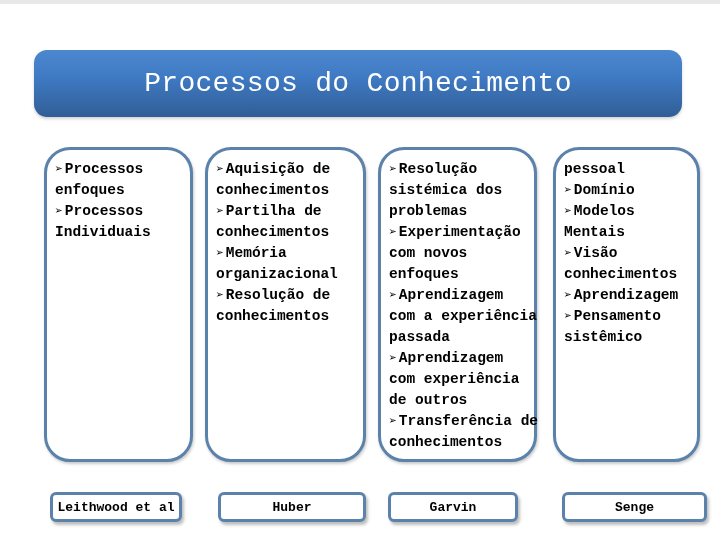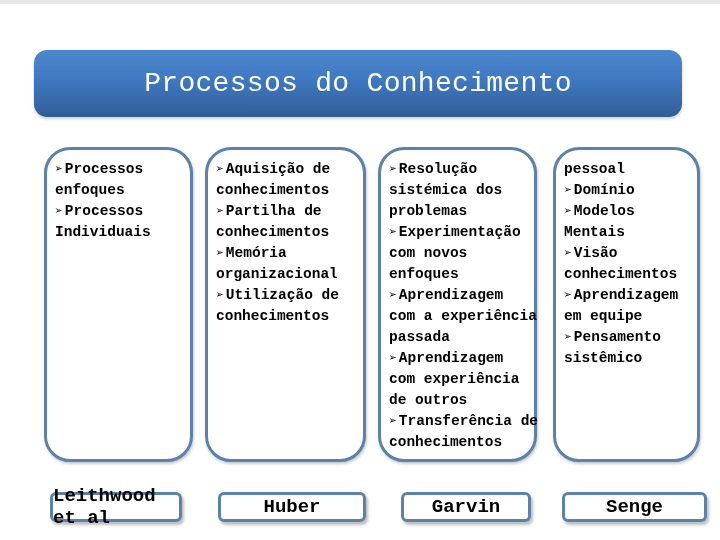--- a/index.html
+++ b/index.html
@@ -30,25 +30,25 @@
   .c2 { left:378px; width:159px; }
   .c3 { left:553px; width:147px; }
   .line { white-space:nowrap; }
   .glyph { display:inline-block; margin-right:2px; font-weight:normal; font-size:13px; }
   
   .label {
     position:absolute; top:488px; height:30px; box-sizing:border-box;
     background:#ffffff; border:3px solid #5b82aa; border-radius:6px;
     box-shadow:2px 3px 3px rgba(110,110,110,0.45);
     display:flex; align-items:center; justify-content:center;
-    font-weight:bold; font-size:19px; color:#000000;
+    font-weight:bold; font-size:13px; color:#000000;
   }
   .l0 { left:50px;  width:132px; }
   .l1 { left:218px; width:148px; }
-  .l2 { left:401px; width:130px; }
+  .l2 { left:388px; width:130px; }
   .l3 { left:562px; width:145px; }
 </style>
 </head>
 <body>
 
 <div class="slide">
   <div class="banner">
     <span class="banner-text">Processos do Conhecimento</span>
   </div>
   <div id="columns-root">
@@ -69,21 +69,21 @@
         </div>
         <div class="item">
           <div class="line"><span class="glyph">➢</span><span>Partilha de</span></div>
           <div class="line"><span>conhecimentos</span></div>
         </div>
         <div class="item">
           <div class="line"><span class="glyph">➢</span><span>Memória</span></div>
           <div class="line"><span>organizacional</span></div>
         </div>
         <div class="item">
-          <div class="line"><span class="glyph">➢</span><span>Utilização de</span></div>
+          <div class="line"><span class="glyph">➢</span><span>Resolução de</span></div>
           <div class="line"><span>conhecimentos</span></div>
         </div>
       </div>
       <div class="pbox c2">
         <div class="item">
           <div class="line"><span class="glyph">➢</span><span>Resolução</span></div>
           <div class="line"><span>sistémica dos</span></div>
           <div class="line"><span>problemas</span></div>
         </div>
         <div class="item">
@@ -114,21 +114,20 @@
         <div class="item">
           <div class="line"><span class="glyph">➢</span><span>Modelos</span></div>
           <div class="line"><span>Mentais</span></div>
         </div>
         <div class="item">
           <div class="line"><span class="glyph">➢</span><span>Visão</span></div>
           <div class="line"><span>conhecimentos</span></div>
         </div>
         <div class="item">
           <div class="line"><span class="glyph">➢</span><span>Aprendizagem</span></div>
-          <div class="line"><span>em equipe</span></div>
         </div>
         <div class="item">
           <div class="line"><span class="glyph">➢</span><span>Pensamento</span></div>
           <div class="line"><span>sistêmico</span></div>
         </div>
       </div>
     </div>
   <div id="labels-root">
       <div class="label l0">Leithwood et al</div>
       <div class="label l1">Huber</div>

